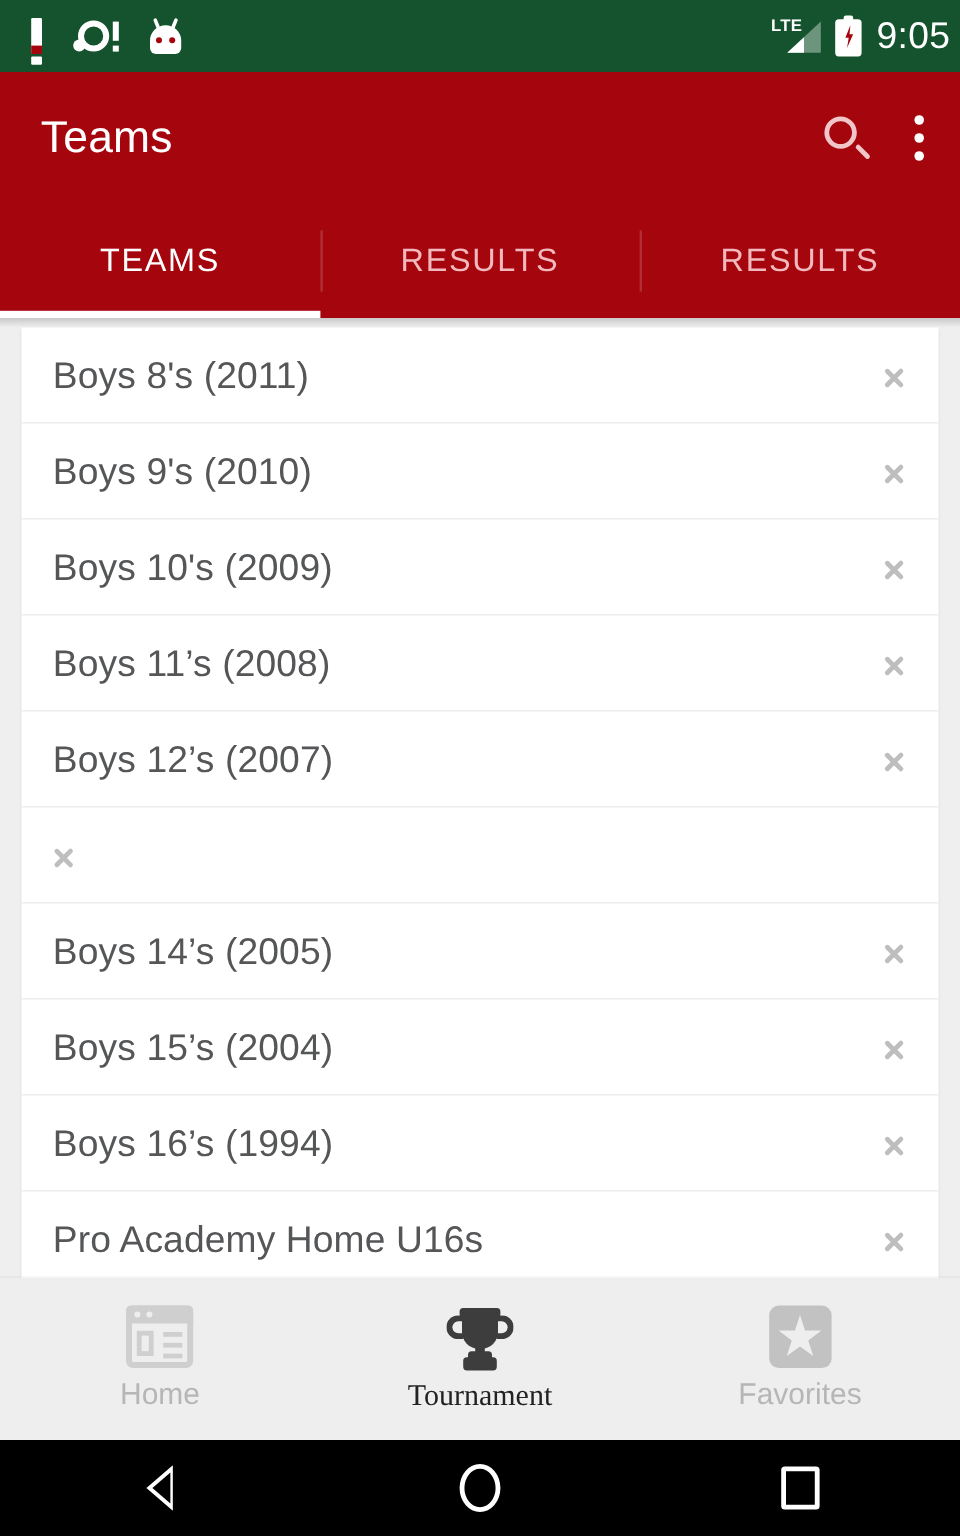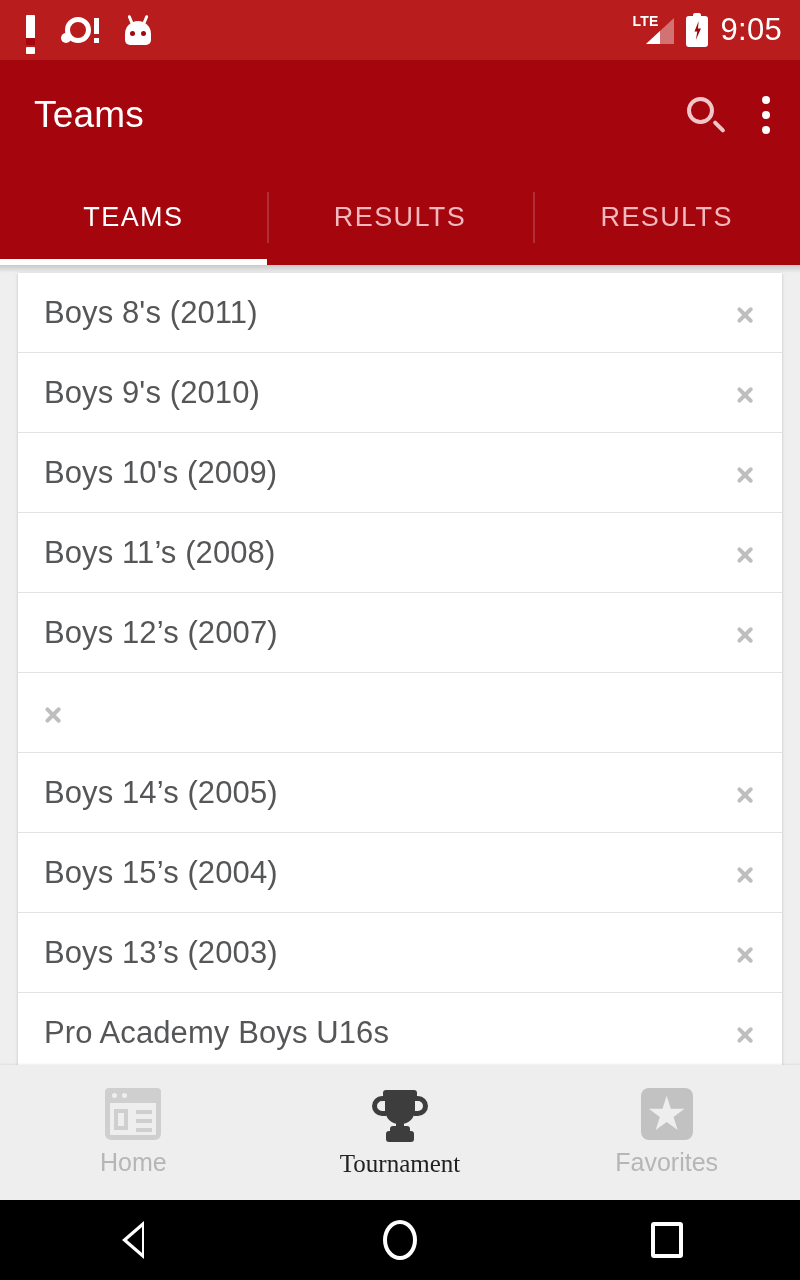--- a/index.html
+++ b/index.html
@@ -5,22 +5,22 @@
   * { margin:0; padding:0; box-sizing:border-box; }
   html, body {
     width:800px; height:1280px;
     font-family:"Liberation Sans", sans-serif;
     background:#ffffff; overflow:hidden;
   }
   #app { position:relative; width:800px; height:1280px; background:#efefef; }
 
   
   .statusbar {
-    height:60px; background:#b91c1c;
-    display:flex; align-items:center; padding:0 18px 0 26px;
+    height:60px; background:#14532d;
+    display:flex; align-items:center; padding:0 8px 0 26px;
   }
   .sb-left { display:flex; align-items:center; gap:26px; flex:1; }
   .sb-right { display:flex; align-items:center; gap:12px; }
   .sb-time { color:#fff; font-size:31px; letter-spacing:.3px; }
   .ic-excl {
     width:9px; height:30px; background:#fff; border-radius:1px; position:relative;
   }
   .ic-excl::after {
     content:""; position:absolute; left:0; bottom:-0px; width:9px; height:7px;
     background:#a5060e;
@@ -340,25 +340,25 @@
       </div>
       <div class="row">
         <span class="row-label">Boys 14’s (2005)</span>
         <span class="ic-chevron"></span>
       </div>
       <div class="row">
         <span class="row-label">Boys 15’s (2004)</span>
         <span class="ic-chevron"></span>
       </div>
       <div class="row">
-        <span class="row-label">Boys 13’s (2003)</span>
-        <span class="ic-chevron"></span>
-      </div>
-      <div class="row">
-        <span class="row-label">Pro Academy Boys U16s</span>
+        <span class="row-label">Boys 16’s (1994)</span>
+        <span class="ic-chevron"></span>
+      </div>
+      <div class="row">
+        <span class="row-label">Pro Academy Home U16s</span>
         <span class="ic-chevron"></span>
       </div>
 
     </div>
   </div>
 
   <div class="bottomnav">
     <div class="navitem">
       <span class="ic-article">
         <i class="frame"></i>

